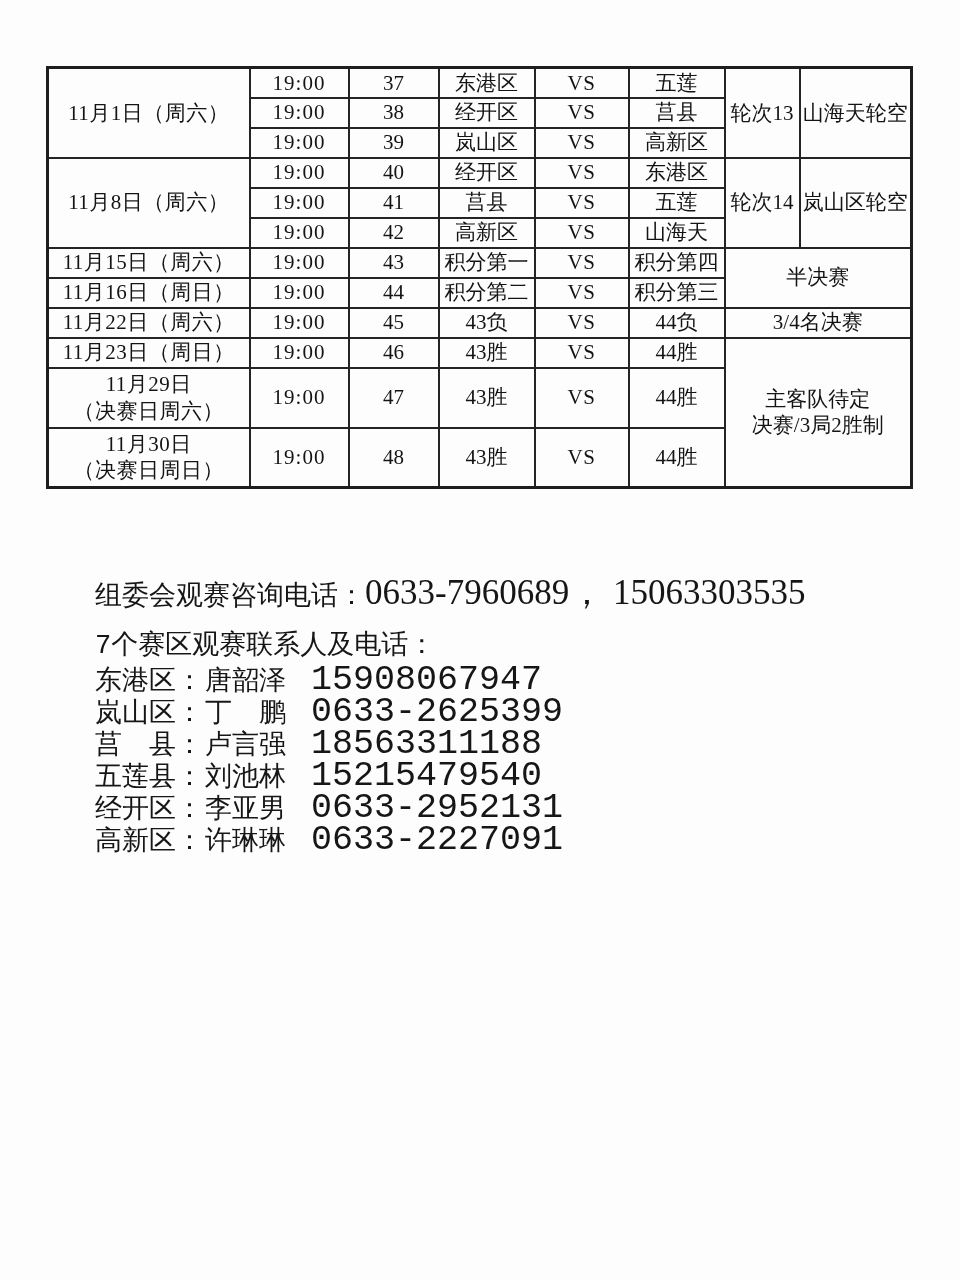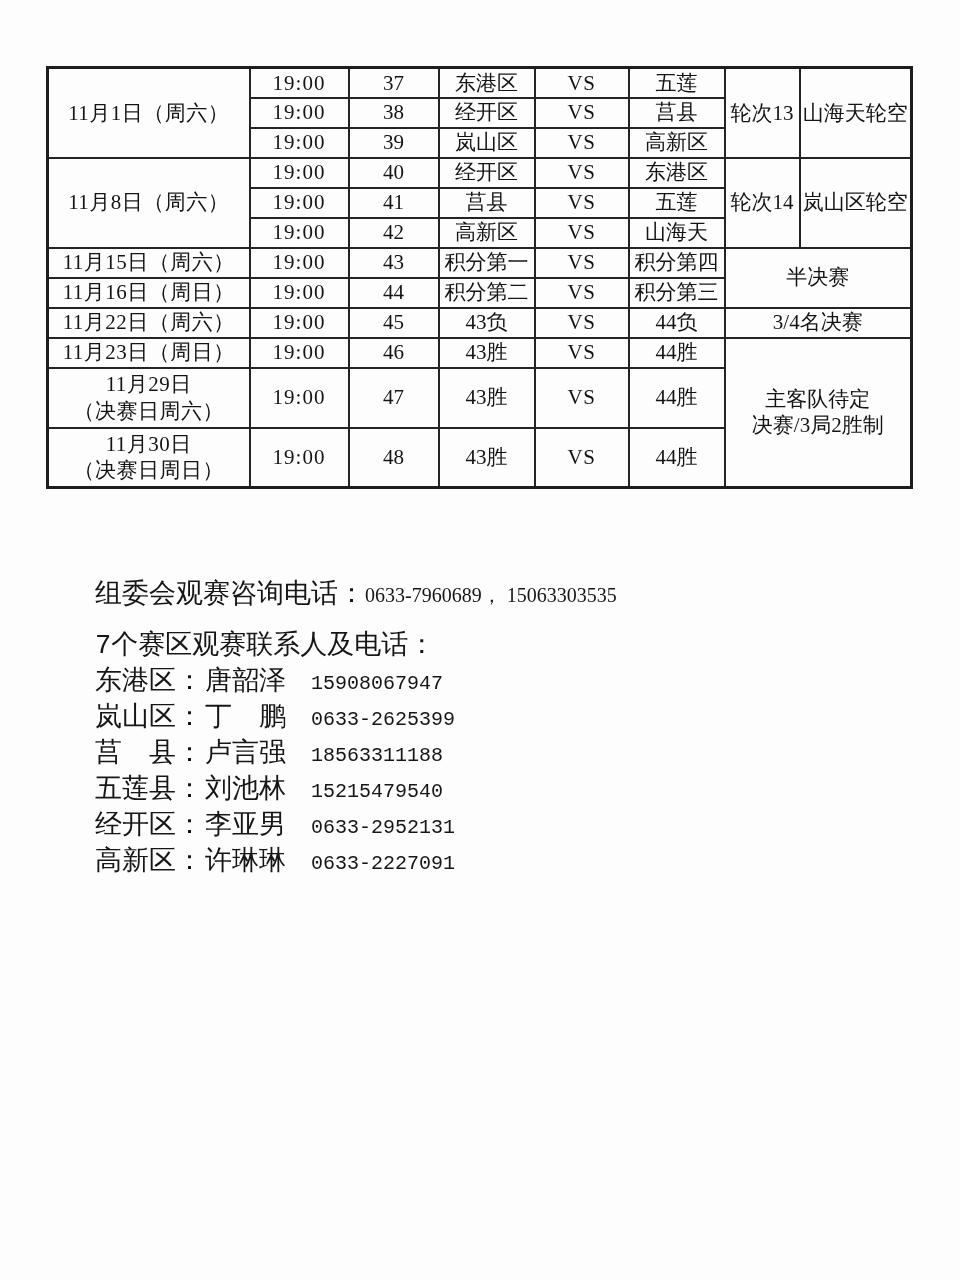--- a/index.html
+++ b/index.html
@@ -32,21 +32,21 @@
   .c-stage{white-space:pre-line;line-height:1.5;}
 
   
   .cn-sans{font-family:"Liberation Sans","DejaVu Sans",sans-serif;}
   .hotline{
     position:absolute;left:95px;top:576px;
     font-size:27px;line-height:34px;white-space:nowrap;
   }
   .hotline .num,.contact-phone{
     font-family:"Liberation Serif","DejaVu Serif",serif;
-    font-size:20px;
+    font-size:35px;
     text-align:center;
   }
   .contacts{
     position:absolute;left:95px;top:629px;
     font-size:27px;
   }
   .contacts-title{line-height:34px;margin-bottom:1px;white-space:nowrap;font-family:Liberation Mono, monospace;}
   .contact-line{line-height:32px;white-space:nowrap;}
   .contact-name{margin-left:2px;}
   .contact-phone{margin-left:25px;font-family:Liberation Mono, monospace;}

